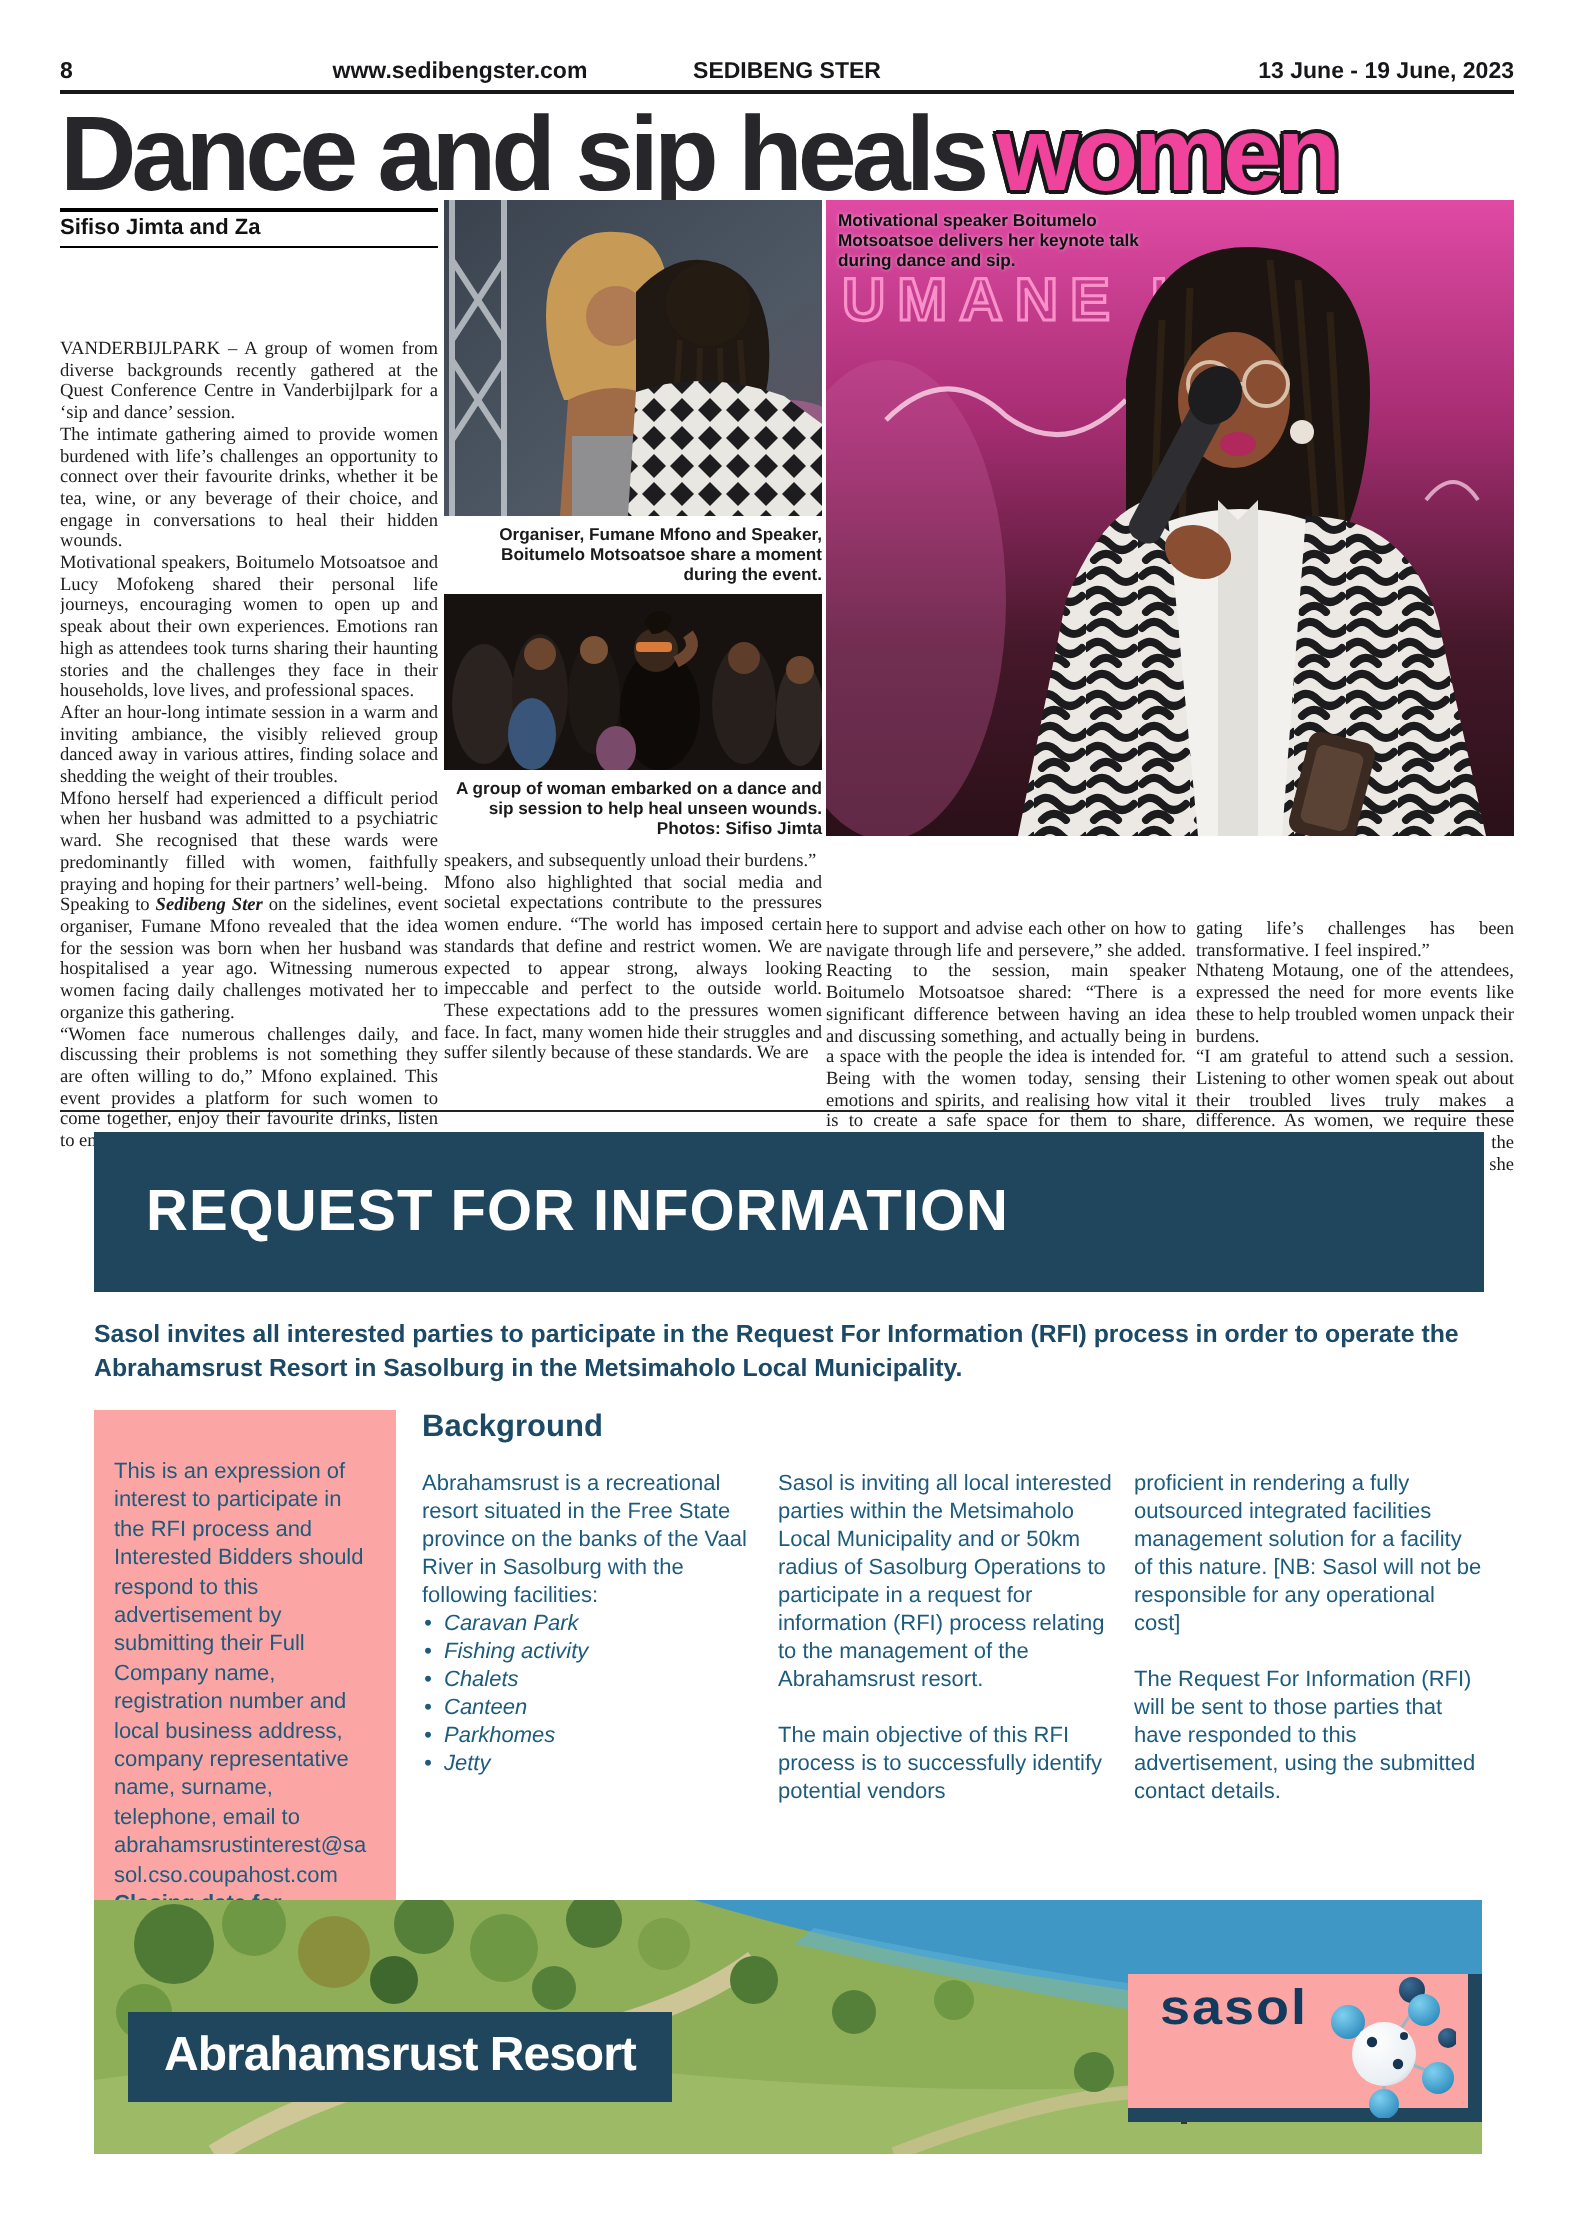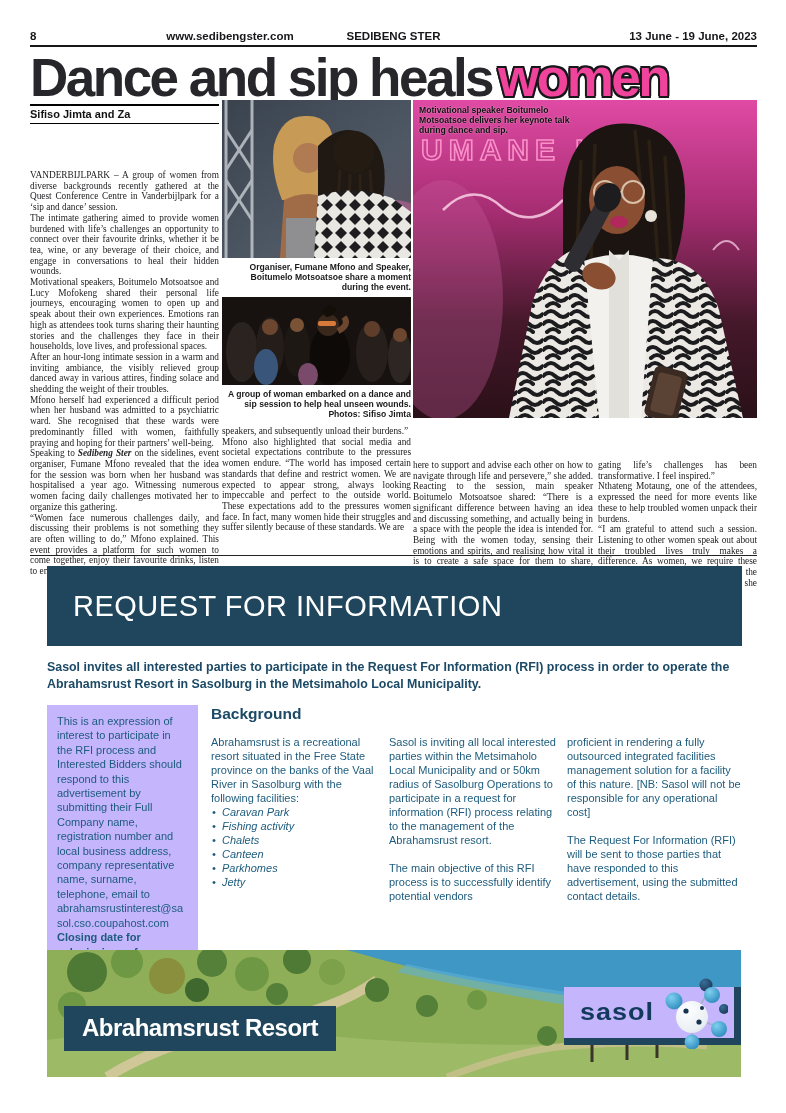--- a/index.html
+++ b/index.html
@@ -44,43 +44,43 @@
 
   
   #photo3wrap { position:absolute; left:413px; top:100px; width:344px; height:318px; }
   #photo3cap { position:absolute; left:6px; top:5px; width:160px; font-weight:bold; font-size:8.6px;
     line-height:10px; color:#101010; text-shadow:0 0 2px rgba(255,255,255,.55); }
 
   #article-hr { position:absolute; left:30px; top:555px; width:727px; border-top:1px solid #222; }
 
   
   #ad { position:absolute; left:47px; top:566px; width:695px; }
-  #ad-title { height:80px; background:#1f465c; color:#ffffff; font-weight:normal; font-size:29px;
+  #ad-title { height:80px; background:#1f465c; color:#ffffff; font-weight:bold; font-size:29px;
     letter-spacing:0.5px; display:flex; align-items:center; padding-left:26px; }
   #ad-intro { margin-top:13px; font-weight:bold; font-size:12.4px; line-height:16.5px; color:#1c4a66; width:700px; }
   #ad-cols { display:flex; margin-top:13px; gap:13px; }
-  #ad-leftbox { width:173px; min-height:233px; background:#c4b5fd; padding:9px 10px; color:#1d5b7d;
+  #ad-leftbox { width:173px; min-height:233px; background:#fca5a5; padding:24px 10px; color:#1d5b7d;
     font-size:11px; line-height:14.4px; overflow-wrap:anywhere; }
   #ad-leftbox .closing { font-weight:bold; overflow-wrap:normal; }
   #ad-right { flex:1; }
   #ad-bg-head { font-weight:bold; font-size:15.5px; color:#1c4a66; margin-bottom:12px; }
   #ad-bg-cols { display:flex; gap:10px; color:#1d5b7d; font-size:11px; line-height:14px; }
   .bgcol { width:168px; }
   .bgcol p { margin:0 0 14px 0; }
   .bgcol ul { list-style:none;font-style:italic; }
   .bgcol li { padding-left:11px; position:relative; }
   .bgcol li::before { content:"•"; position:absolute; left:1px; }
 
   
   #banner { position:absolute; left:47px; top:950px; width:694px; height:127px; }
   #banner-label { position:absolute; left:17px; top:56px; background:#1f465c; color:#fff;
     font-weight:bold; font-size:24px; padding:8px 18px 9px 18px; letter-spacing:-0.5px; }
-  #sasol-box { position:absolute; right:0px; top:37px; width:177px; height:58px; background:#c4b5fd;
+  #sasol-box { position:absolute; right:0px; top:37px; width:177px; height:74px; background:#fca5a5;
     border-right:7px solid #1f465c; border-bottom:7px solid #1f465c;
-    display:flex; align-items:center; padding-left:16px; }
+    display:flex; padding-left:16px; }
   #sasol-text { color:#123a5c; font-weight:bold; font-size:27px; letter-spacing:1px; transform:scaleY(0.92); }
 </style>
 </head>
 <body>
 
 <div id="page">
 
   <div id="masthead">
     <span class="mh-num">8</span>
     <span class="mh-site">www.sedibengster.com</span>

